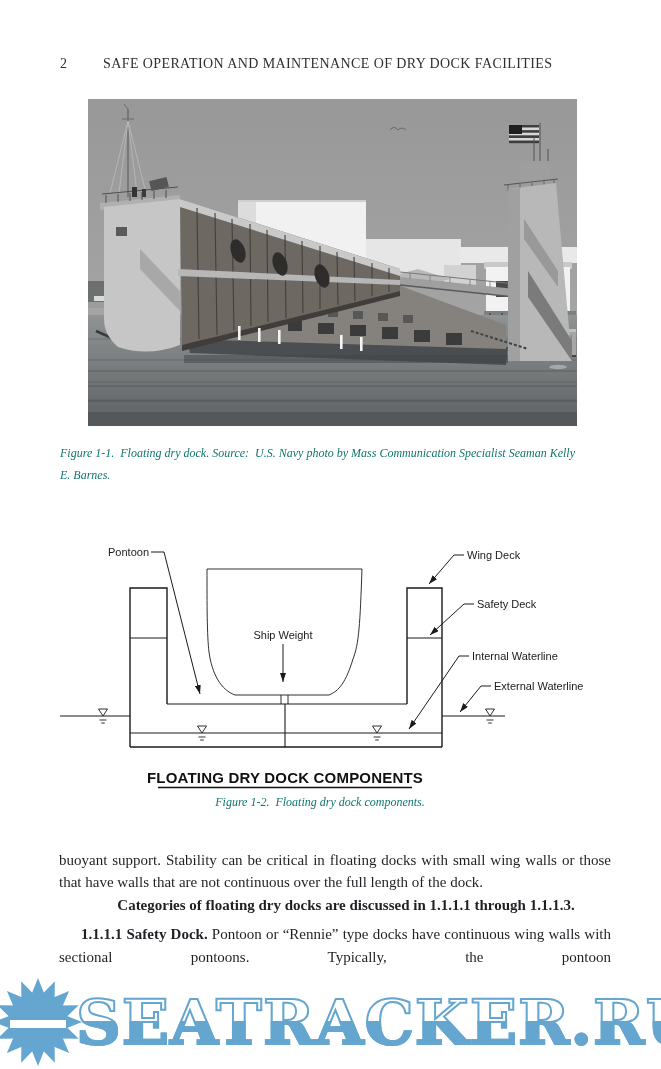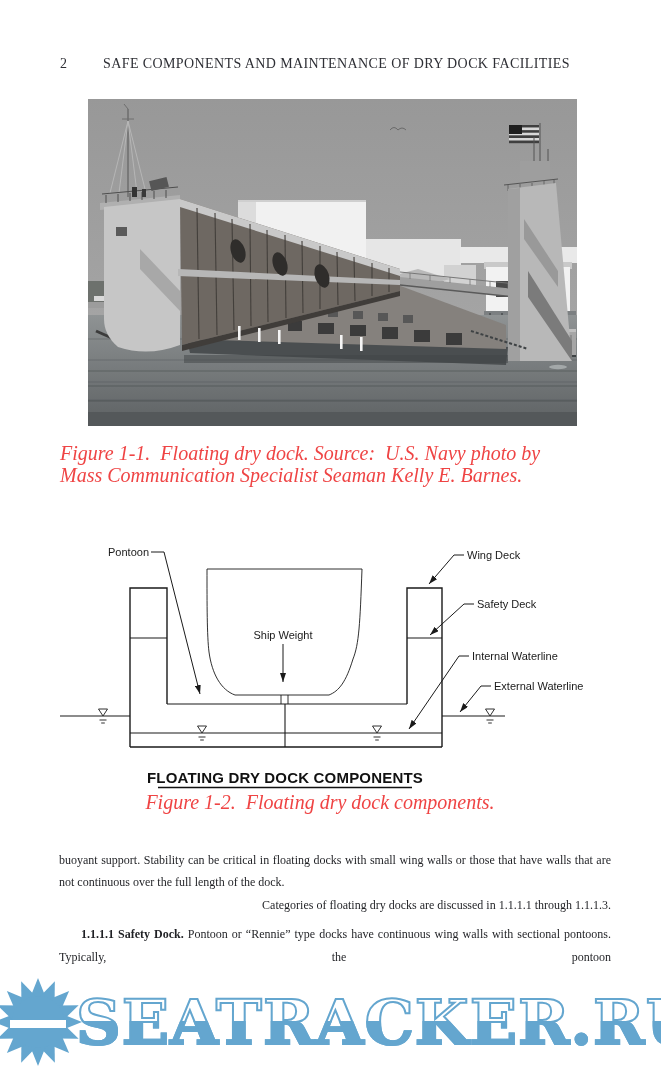--- a/index.html
+++ b/index.html
@@ -3,30 +3,30 @@
 <meta charset="utf-8">
 <style>
   html,body{margin:0;padding:0;background:#e8e8e8;}
   .page{position:relative;width:661px;height:1069px;background:#ffffff;overflow:hidden;
         font-family:"Liberation Serif",serif;color:#1f2024;}
   .running-head{position:absolute;top:56px;left:60px;right:58px;font-size:14px;
         letter-spacing:.4px;color:#2e2f35;display:flex;}
   .running-head .pn{width:43px;}
   .photo{position:absolute;left:88px;top:99px;width:489px;height:327px;margin:0;padding:0;}
   .photo svg{display:block;}
-  .caption{position:absolute;left:60px;width:520px;margin:0;font-style:italic;font-size:20px;
-        line-height:22px;white-space:pre-wrap;color:#ef4444;}
+  .caption{position:absolute;left:60px;width:520px;margin:0;font-style:italic;font-size:12px;
+        line-height:22px;white-space:pre-wrap;color:#0f766e;}
   .cap1{top:442px;}
   .cap2{top:791px;text-align:center;}
   .diagram{position:absolute;left:58px;top:532px;width:560px;height:266px;}
-  .bodytext{position:absolute;left:59px;top:849px;width:552px;z-index:1;font-size:12px;
+  .bodytext{position:absolute;left:59px;top:849px;width:552px;z-index:1;font-size:15px;
         line-height:22.4px;}
   .bodytext p{margin:0;text-align:justify;}
   .bodytext p.indent{text-indent:22px;}
-  .bodytext p.single{text-align:right;}
+  .bodytext p.single{text-align:center;font-weight:bold;}
   .bodytext p.stretch{text-align:justify;text-align-last:justify;margin-top:7px;}
   .bodytext b{font-weight:bold;}
   .watermark{position:absolute;left:0;top:968px;width:661px;height:101px;z-index:0;}
   .wm-sun{position:absolute;left:-10px;top:6px;}
   .wm-text{position:absolute;left:76px;top:24px;font-family:"DejaVu Serif",serif;
         font-weight:bold;font-size:62px;line-height:62px;letter-spacing:1px;
         color:#64A6CF;white-space:nowrap;}
   @supports ((-webkit-background-clip:text) or (background-clip:text)){
     .wm-text{
       background:linear-gradient(to bottom, rgba(255,255,255,0) 0%, rgba(255,255,255,0) 46%,
@@ -36,21 +36,21 @@
   }
   svg text{font-family:"Liberation Sans",sans-serif;}
 </style>
 </head>
 <body>
 
 <div class="page">
 
   <div class="running-head">
     <span class="pn">2</span>
-    <span>SAFE COMPONENTS AND MAINTENANCE OF DRY DOCK FACILITIES</span>
+    <span>SAFE OPERATION AND MAINTENANCE OF DRY DOCK FACILITIES</span>
   </div>
 
   <figure class="photo">
     <svg width="489" height="327" viewBox="0 0 489 327">
       <defs>
         <linearGradient id="sky" x1="0" y1="0" x2="0" y2="1">
           <stop offset="0" stop-color="#989898"></stop>
             <stop offset="1" stop-color="#aaaaaa"></stop>
         </linearGradient>
         <linearGradient id="wat" x1="0" y1="0" x2="0" y2="1">

